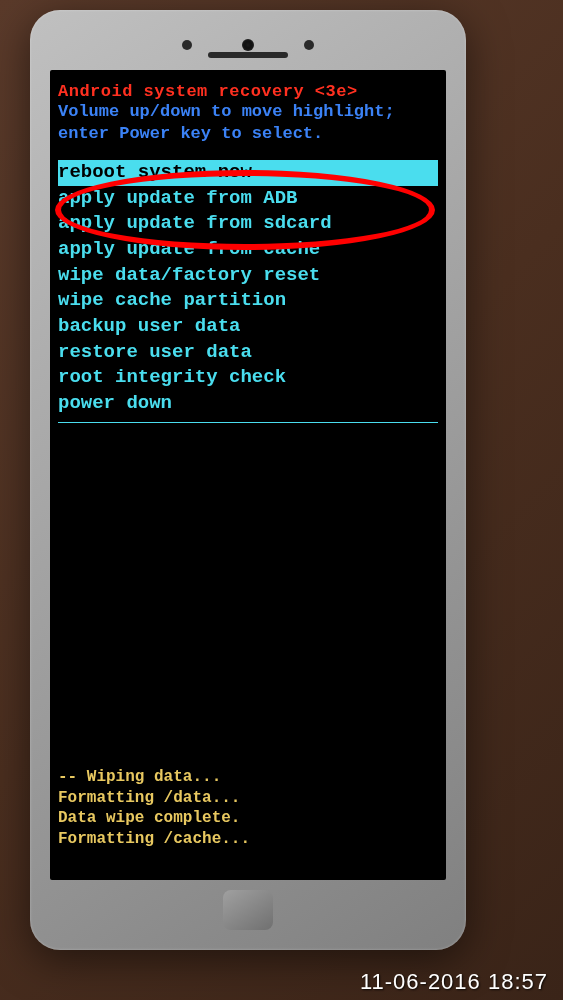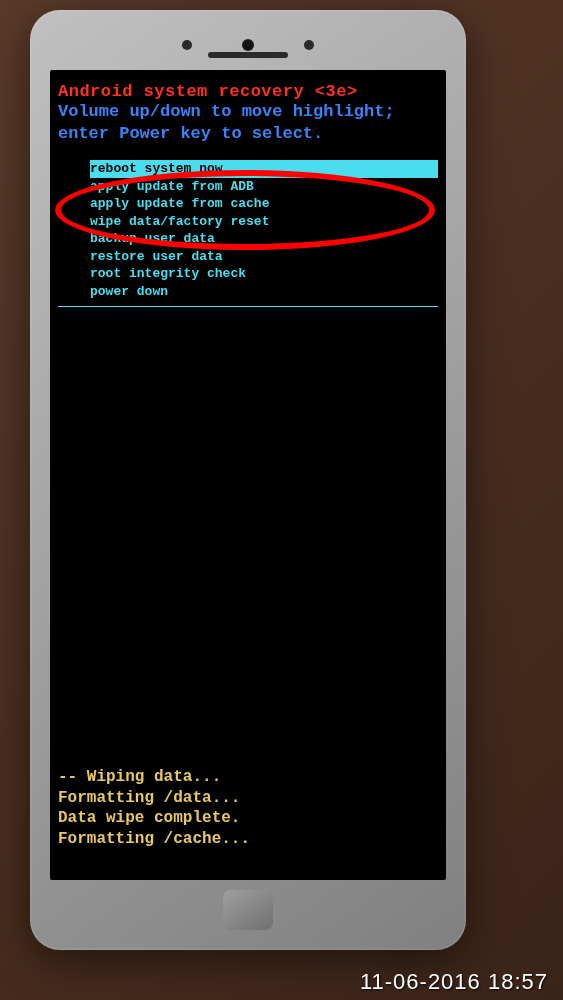--- a/index.html
+++ b/index.html
@@ -85,25 +85,24 @@
       font-size: 17px;
       font-weight: bold;
       margin-bottom: 15px;
       line-height: 1.3;
     }
     .menu-container {
       position: relative;
     }
     .menu-item {
       color: #4addee;
-      font-size: 13px;
+      font-size: 19px;
       line-height: 1.35;
       white-space: nowrap;
       font-weight: bold;
-      margin-left: 32px;
     }
     .menu-item.selected {
       background: #4addee;
       color: #000;
       font-weight: bold;
     }
     .divider {
       border: none;
       border-top: 1px solid #4addee;
       margin-top: 5px;
@@ -168,22 +167,24 @@
     <div class="header-title">Android system recovery &lt;3e&gt;</div>
 
     <div class="instructions">
       <div>Volume up/down to move highlight;</div>
       <div>enter Power key to select.</div>
     </div>
 
     <div class="menu-container">
       <div class="menu-item selected">reboot system now</div>
       <div class="menu-item">apply update from ADB</div>
+      <div class="menu-item">apply update from sdcard</div>
       <div class="menu-item">apply update from cache</div>
       <div class="menu-item">wipe data/factory reset</div>
+      <div class="menu-item">wipe cache partition</div>
       <div class="menu-item">backup user data</div>
       <div class="menu-item">restore user data</div>
       <div class="menu-item">root integrity check</div>
       <div class="menu-item">power down</div>
       <hr class="divider">
     </div>
 
     <div class="status-log">
       <div class="status-line">-- Wiping data...</div>
       <div class="status-line">Formatting /data...</div>

